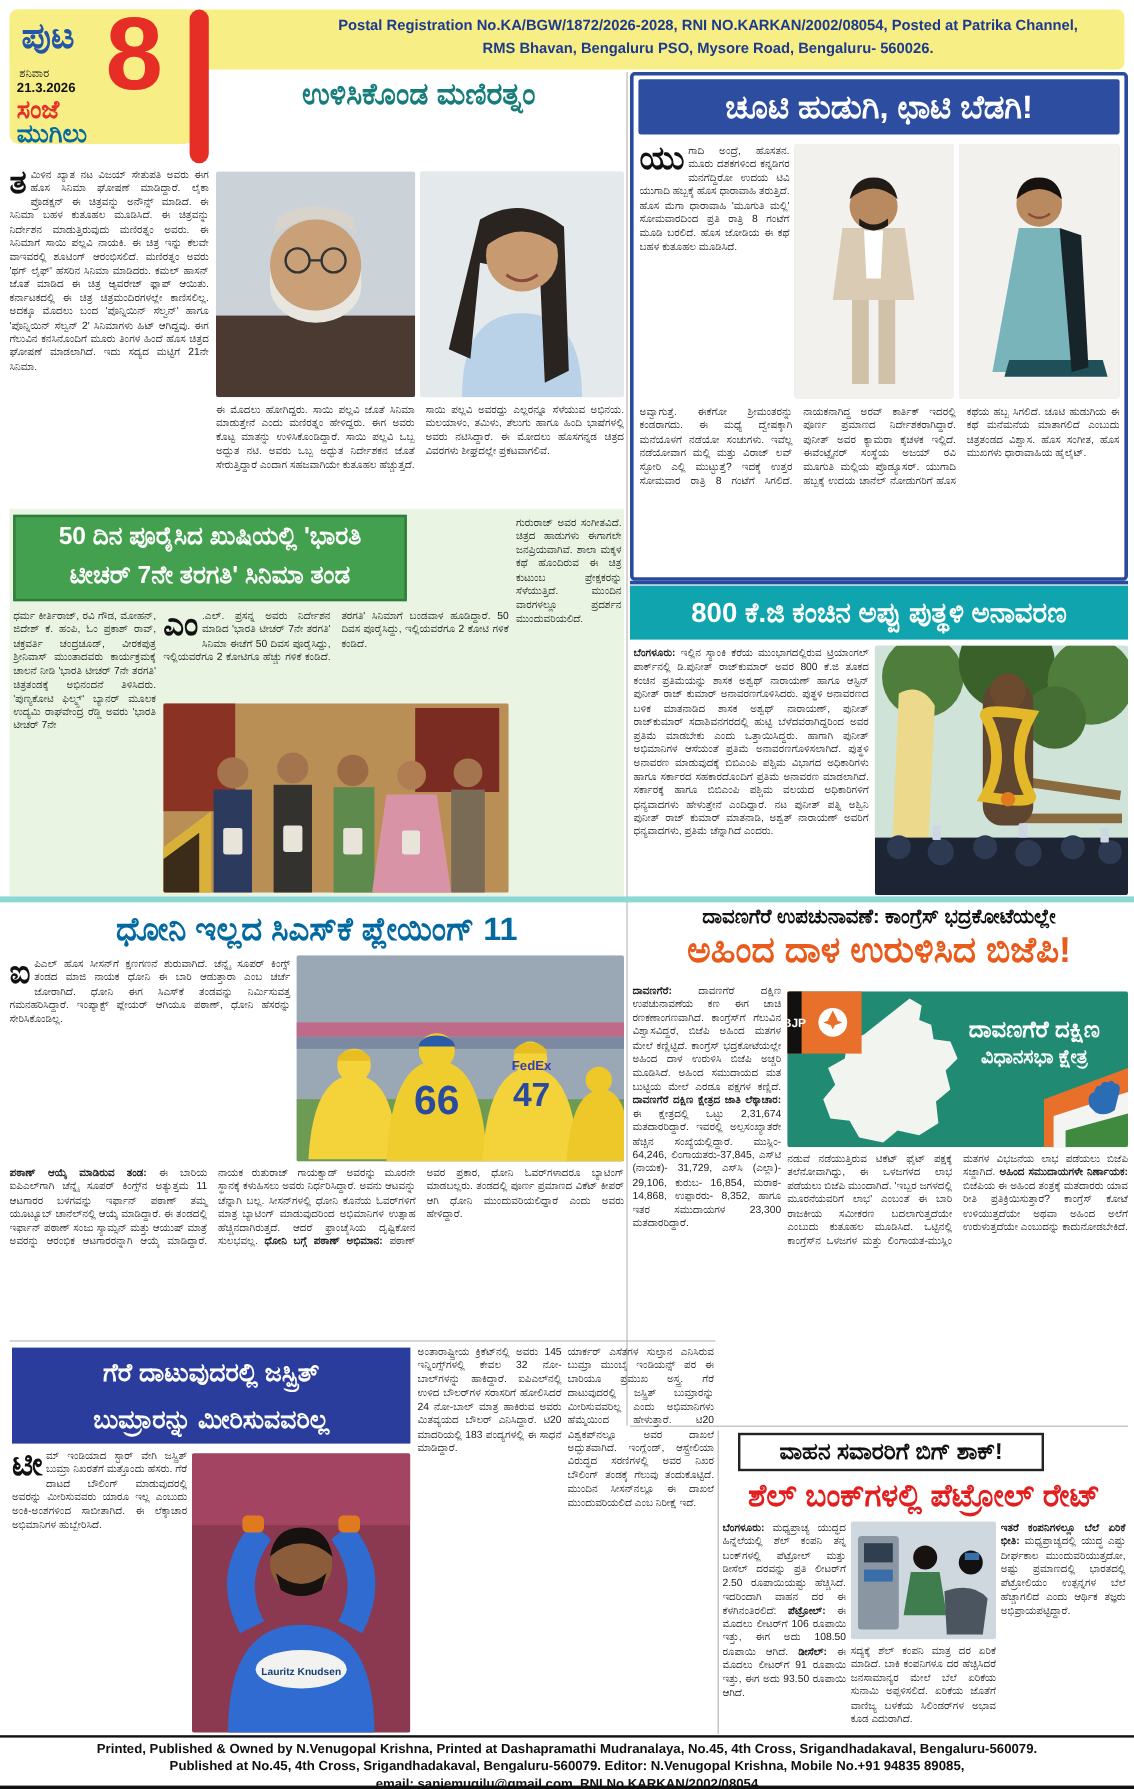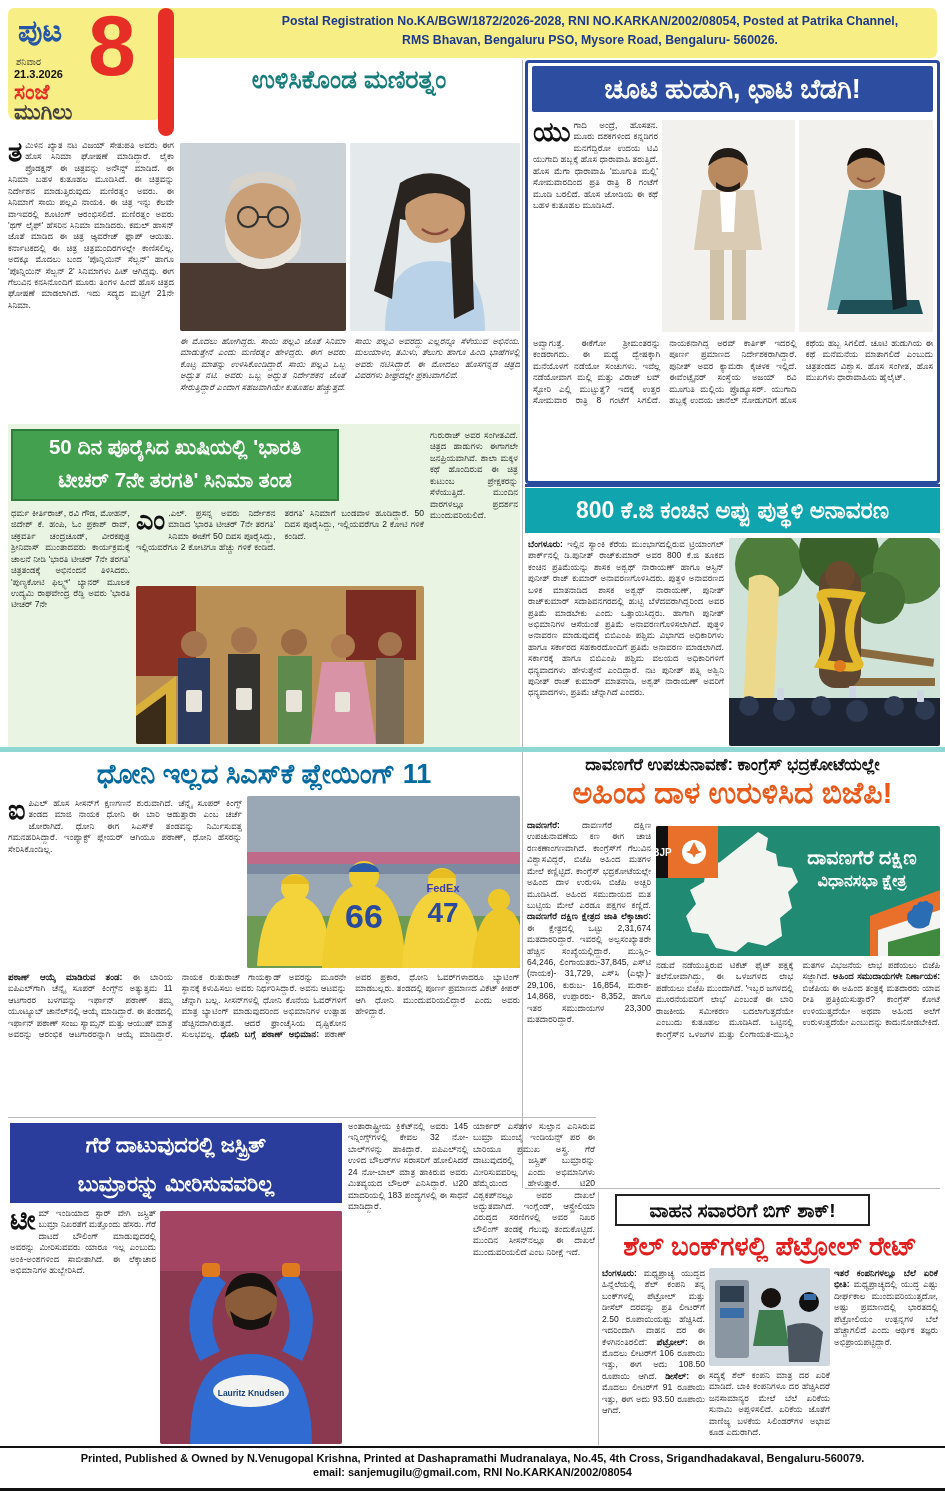--- a/index.html
+++ b/index.html
@@ -10,34 +10,34 @@
   #topstrip{left:8px;top:8px;width:929px;height:50px;background:#f7ee86;border-radius:6px;}
   #postal{left:245px;top:12px;width:690px;height:44px;color:#1d3a8f;font-weight:bold;
           font-size:12.3px;line-height:1.55;text-align:center;}
   #mast{left:8px;top:8px;width:154px;height:112px;background:#f7ee86;border-radius:8px;}
   #mast-ribbon{left:158px;top:8px;width:16px;height:128px;background:#e62e27;border-radius:8px;}
   #mast-word{left:18px;top:14px;font-size:30px;font-weight:bold;color:#2356a7;}
   #mast-num{left:88px;top:2px;font-size:86px;font-weight:bold;color:#e62e27;line-height:1;}
   #mast-day{left:16px;top:56px;font-size:9.5px;color:#222;}
   #mast-date{left:14px;top:68px;font-size:11px;font-weight:bold;color:#111;}
   #mast-n1{left:14px;top:80px;font-size:21px;font-weight:bold;color:#e62e27;}
-  #mast-n2{left:14px;top:100px;font-size:21px;font-weight:bold;color:#404040;}
+  #mast-n2{left:14px;top:100px;font-size:21px;font-weight:bold;color:#0369a1;}
   
   .bt{font-size:8.6px;line-height:1.33;text-align:justify;color:#1b1b1b;overflow:hidden;}
   .bt b{font-weight:bold;}
   .drop{float:left;font-size:27px;font-weight:bold;line-height:.85;margin:1px 3px 0 0;color:#111;}
   .cols2{column-count:2;column-gap:9px;}
   .cols3{column-count:3;column-gap:9px;}
   .hairline{background:#b9b9b9;}
   
   #a1-hl{left:178px;top:62px;width:342px;height:78px;color:#177d7b;font-weight:bold;
          font-size:25px;text-align:center;line-height:1.38;}
   #a1-col1{left:8px;top:140px;width:166px;height:298px;}
   #a1-photos{left:180px;top:143px;width:340px;height:188px;display:flex;gap:4px;}
-  #a1-cols{left:180px;top:336px;width:340px;height:100px;font-style:italic;}
+  #a1-cols{left:180px;top:336px;width:340px;height:100px;}
   #a1-note{left:345px;top:440px;width:175px;height:62px;border:2px solid #2a4a9e;border-radius:3px;
            padding:4px 6px;box-sizing:border-box;}
   
   #a2-box{left:525px;top:60px;width:415px;height:424px;border:3px solid #2a4a9e;border-radius:4px;box-sizing:border-box;}
   #a2-hl{left:532px;top:66px;width:401px;height:46px;background:#2c4da0;color:#fff;font-weight:bold;
          font-size:27px;text-align:center;line-height:46px;border-radius:2px;}
   #a2-lead{left:533px;top:120px;width:125px;height:212px;}
   #a2-photos{left:662px;top:120px;width:271px;height:212px;display:flex;gap:4px;}
   #a2-cols{left:533px;top:338px;width:400px;height:140px;}
   
@@ -402,16 +402,17 @@
   <div class="abs bt" id="a8-col2">
     <span>ಸದ್ಯಕ್ಕೆ ಶೆಲ್ ಕಂಪನಿ ಮಾತ್ರ ದರ ಏರಿಕೆ ಮಾಡಿದೆ. ಬಾಕಿ ಕಂಪನಿಗಳೂ ದರ ಹೆಚ್ಚಿಸಿದರೆ ಜನಸಾಮಾನ್ಯರ ಮೇಲೆ ಬೆಲೆ ಏರಿಕೆಯ ಸುನಾಮಿ ಅಪ್ಪಳಿಸಲಿದೆ. ಏರಿಕೆಯ ಜೊತೆಗೆ ವಾಣಿಜ್ಯ ಬಳಕೆಯ ಸಿಲಿಂಡರ್‌ಗಳ ಅಭಾವ ಕೂಡ ಎದುರಾಗಿದೆ.</span>
   </div>
   <div class="abs bt" id="a8-col3">
     <b>ಇತರೆ ಕಂಪನಿಗಳಲ್ಲೂ ಬೆಲೆ ಏರಿಕೆ ಭೀತಿ:</b>
     <span>ಮಧ್ಯಪ್ರಾಚ್ಯದಲ್ಲಿ ಯುದ್ಧ ಎಷ್ಟು ದೀರ್ಘಕಾಲ ಮುಂದುವರಿಯುತ್ತದೋ, ಅಷ್ಟು ಪ್ರಮಾಣದಲ್ಲಿ ಭಾರತದಲ್ಲಿ ಪೆಟ್ರೋಲಿಯಂ ಉತ್ಪನ್ನಗಳ ಬೆಲೆ ಹೆಚ್ಚಾಗಲಿದೆ ಎಂದು ಆರ್ಥಿಕ ತಜ್ಞರು ಅಭಿಪ್ರಾಯಪಟ್ಟಿದ್ದಾರೆ.</span>
   </div>
 
   <div class="abs" id="footer">
     <div>Printed, Published &amp; Owned by N.Venugopal Krishna, Printed at Dashapramathi Mudranalaya, No.45, 4th Cross, Srigandhadakaval, Bengaluru-560079.</div>
+    <div>Published at No.45, 4th Cross, Srigandhadakaval, Bengaluru-560079. Editor: N.Venugopal Krishna, Mobile No.+91 94835 89085,</div>
     <div>email: sanjemugilu@gmail.com, RNI No.KARKAN/2002/08054</div>
   </div>
 
 </div>
 
 </body></html>

